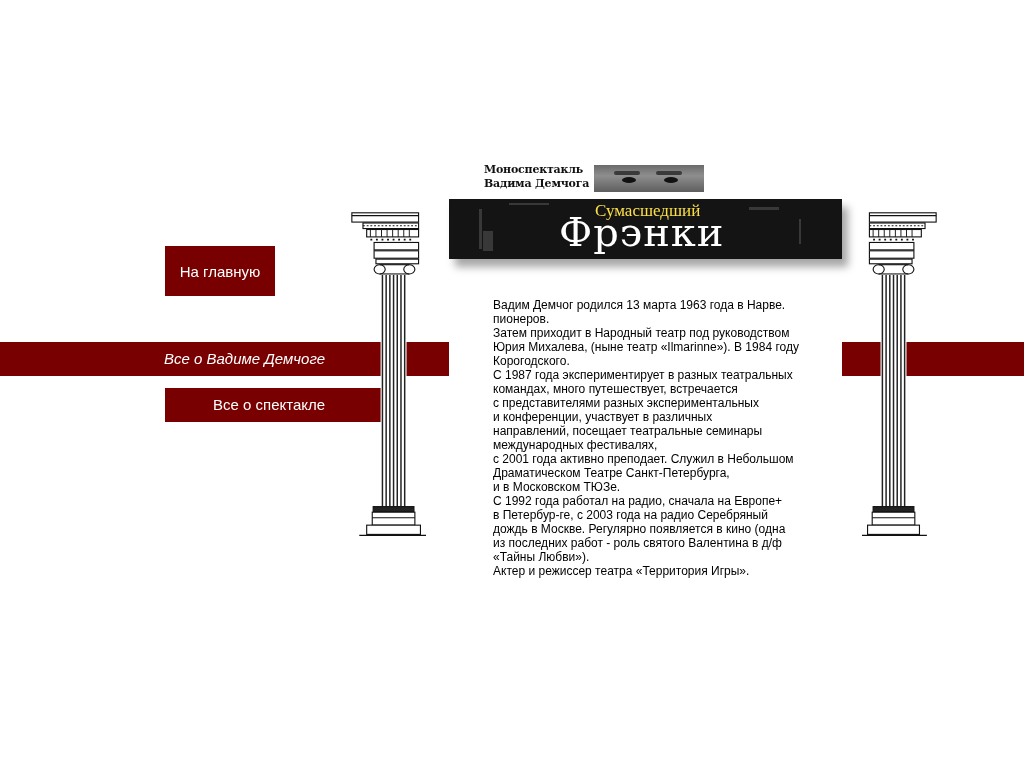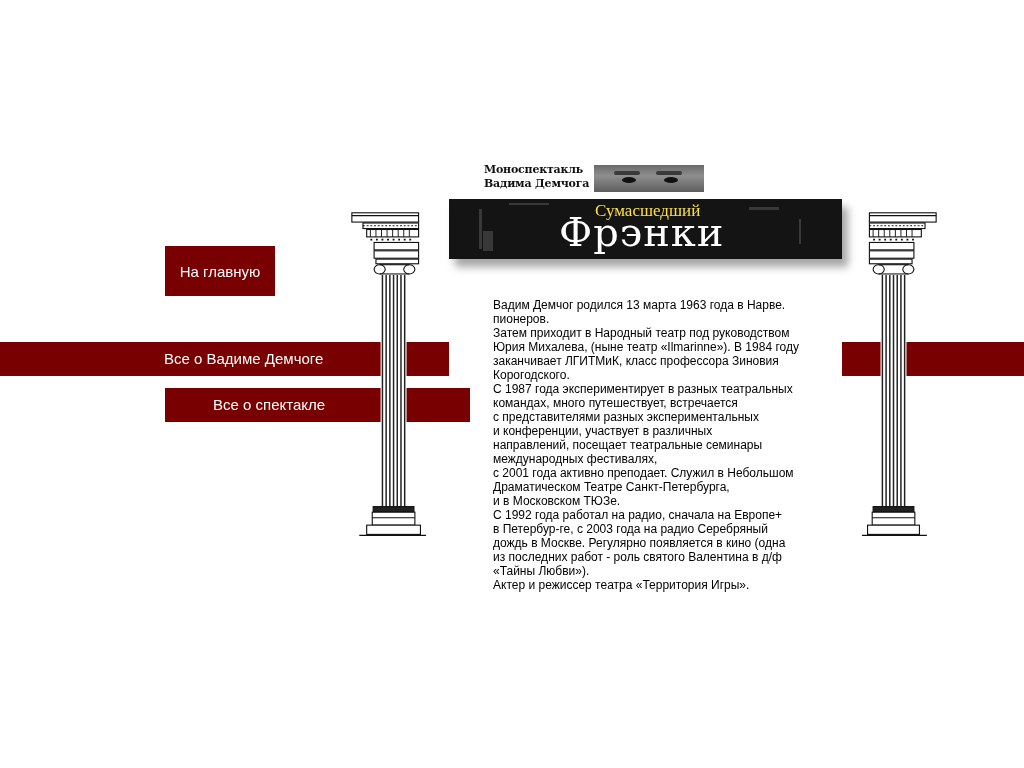--- a/index.html
+++ b/index.html
@@ -28,23 +28,23 @@
 </head>
 <body>
 
 <div class="abs bar-red" style="left:0;top:342px;width:449px;height:34px;"></div>
 <div class="abs bar-red" style="left:842px;top:342px;width:182px;height:34px;"></div>
 
 <div class="abs btn-red" style="left:165px;top:199px;width:110px;height:50px;margin-top:47px;">
   <span>На главную</span>
 </div>
 <div class="abs btn-red" style="left:0;top:342px;width:449px;height:34px;background:transparent;">
-  <span style="position:absolute;left:164px;top:8px;">Все о Вадиме Демчоге</span>
+  <span style="position:absolute;left:164px;top:8px;font-style:italic;">Все о Вадиме Демчоге</span>
 </div>
-<div class="abs btn-red" style="left:165px;top:388px;width:305px;height:34px;">
+<div class="abs btn-red" style="left:165px;top:388px;width:236px;height:34px;">
   <span style="position:absolute;left:48px;top:8px;">Все о спектакле</span>
 </div>
 
 <svg class="abs column" style="left:350px;top:199px;" width="82" height="352" viewBox="0 0 82 352">
   <g fill="none" stroke="#111" stroke-width="1.2">
     <rect x="2" y="1" width="72" height="10" fill="#fff"></rect>
     <line x1="2" y1="4" x2="74" y2="4"></line>
     <rect x="14" y="12" width="60" height="6" fill="#fff"></rect>
     <line x1="14" y1="15" x2="74" y2="15" stroke-dasharray="2 2"></line>
     <rect x="18" y="19" width="56" height="8" fill="#fff"></rect>
@@ -151,21 +151,20 @@
   <div class="grit" style="left:350px;top:20px;width:2px;height:25px;"></div>
   <div class="t1">Сумасшедший</div>
   <div class="t2">Фрэнки</div>
 </div>
 
 <div class="abs bio">
   <div>Вадим Демчог родился 13 марта 1963 года в Нарве.</div>
   <div>пионеров.</div>
   <div>Затем приходит в Народный театр под руководством</div>
   <div>Юрия Михалева, (ныне театр «Ilmarinne»). В 1984 году</div>
-  <div>заканчивает ЛГИТМиК, класс профессора Зиновия</div>
   <div>Корогодского.</div>
   <div>С 1987 года экспериментирует в разных театральных</div>
   <div>командах, много путешествует, встречается</div>
   <div>с представителями разных экспериментальных</div>
   <div>и конференции, участвует в различных</div>
   <div>направлений, посещает театральные семинары</div>
   <div>международных фестивалях,</div>
   <div>с 2001 года активно преподает. Служил в Небольшом</div>
   <div>Драматическом Театре Санкт-Петербурга,</div>
   <div>и в Московском ТЮЗе.</div>

